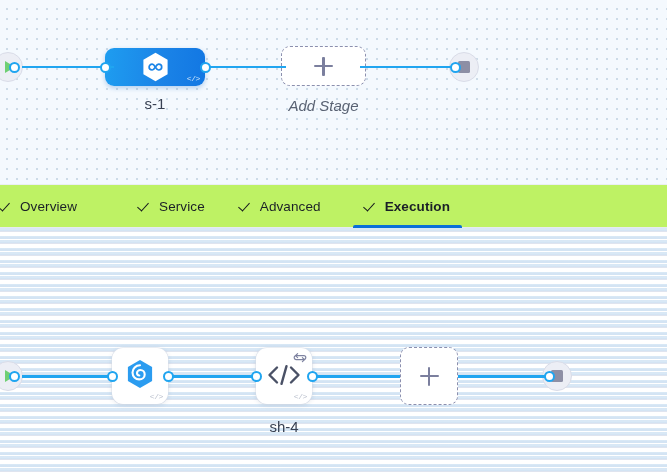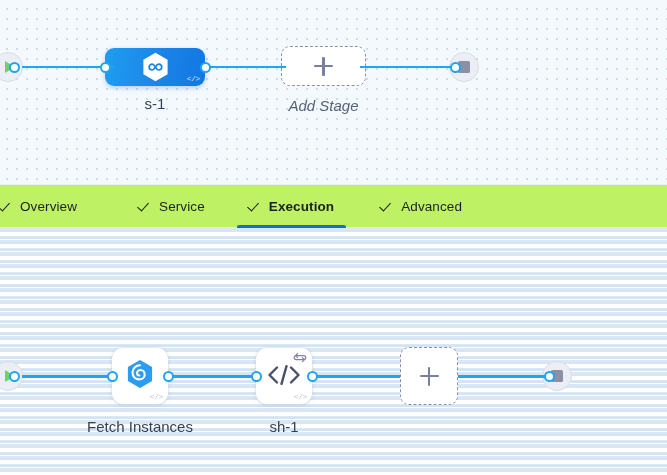--- a/index.html
+++ b/index.html
@@ -299,27 +299,27 @@
 
   <div class="tabbar">
     <div class="tab" style="margin-left:0px;">
       <span class="tick"></span>
       <span class="tlabel">Overview</span>
     </div>
     <div class="tab" style="margin-left:62px;">
       <span class="tick"></span>
       <span class="tlabel">Service</span>
     </div>
+    <div class="tab" style="margin-left:35px;">
+      <span class="tick"></span>
+      <span class="tlabel">Advanced</span>
+    </div>
     <div class="tab active" style="margin-left:32px; padding:0 12px;">
       <span class="tick"></span>
       <span class="tlabel">Execution</span>
-    </div>
-    <div class="tab" style="margin-left:35px;">
-      <span class="tick"></span>
-      <span class="tlabel">Advanced</span>
     </div>
   </div>
 
   <div class="canvas canvas-steps">
 
     <div class="link" style="left:22px;  top:147px; width:90px;"></div>
     <div class="link" style="left:170px; top:147px; width:85px;"></div>
     <div class="link" style="left:315px; top:147px; width:85px;"></div>
     <div class="link" style="left:458px; top:147px; width:92px;"></div>
 
@@ -334,21 +334,20 @@
       <div>
         <svg width="28" height="30" viewBox="0 0 28 30" aria-hidden="true">
           <polygon points="14,1 26.1,8 26.1,22 14,29 1.9,22 1.9,8" fill="#2b9cf0"></polygon>
           <path d="M14 6.3c-4.2 0-7.5 3.2-7.5 7.3 0 3.9 3 6.8 6.7 6.8 3.1 0 5.5-2.2 5.5-5 0-2.5-1.9-4.4-4.3-4.4-1.9 0-3.4 1.4-3.4 3.1 0 1.4 1 2.4 2.3 2.4" fill="none" stroke="#ffffff" stroke-width="2.1" stroke-linecap="round"></path>
         </svg>
       </div>
       <span class="code-badge">&lt;/&gt;</span>
     </div>
     <div class="port" style="left:106.5px; top:143px;"></div>
     <div class="port" style="left:162.5px; top:143px;"></div>
-    <div class="caption" style="left:65px; top:190px; width:150px;">Fetch Instances</div>
 
     <div class="step-node" style="left:256px; top:120px;">
       <div style="margin-top:2px;">
         <svg width="34" height="22" viewBox="0 0 34 22" aria-hidden="true">
           <g fill="none" stroke="#4a5166" stroke-width="2.4" stroke-linecap="round" stroke-linejoin="round">
             <polyline points="10,3.5 2.5,11 10,18.5"></polyline>
             <polyline points="24,3.5 31.5,11 24,18.5"></polyline>
             <line x1="19.5" y1="2.2" x2="14.5" y2="19.8"></line>
           </g>
         </svg>
@@ -359,21 +358,21 @@
             <path d="M3.2 4.6h7.6a2 2 0 0 1 2 2v0a2 2 0 0 1-2 2H3.2a2 2 0 0 1-2-2v0a2 2 0 0 1 2-2z"></path>
             <polyline points="4.6,2.6 2.6,4.6 4.6,6.6"></polyline>
             <polyline points="9.4,6.7 11.4,8.7 9.4,10.7"></polyline>
           </g>
         </svg>
       </span>
       <span class="code-badge">&lt;/&gt;</span>
     </div>
     <div class="port" style="left:250.5px; top:143px;"></div>
     <div class="port" style="left:306.5px; top:143px;"></div>
-    <div class="caption" style="left:234px; top:190px; width:100px;">sh-1</div>
+    <div class="caption" style="left:234px; top:190px; width:100px;">sh-4</div>
 
     <div class="add-node" style="left:400px; top:345px; width:58px; height:58px; top:119px;">
       <div class="plus"></div>
     </div>
 
     <div class="port" style="left:544px; top:143px;"></div>
     <div class="node" style="left:542px; top:133px;">
       <div class="terminal">
         <div class="stop-sq"></div>
       </div>

